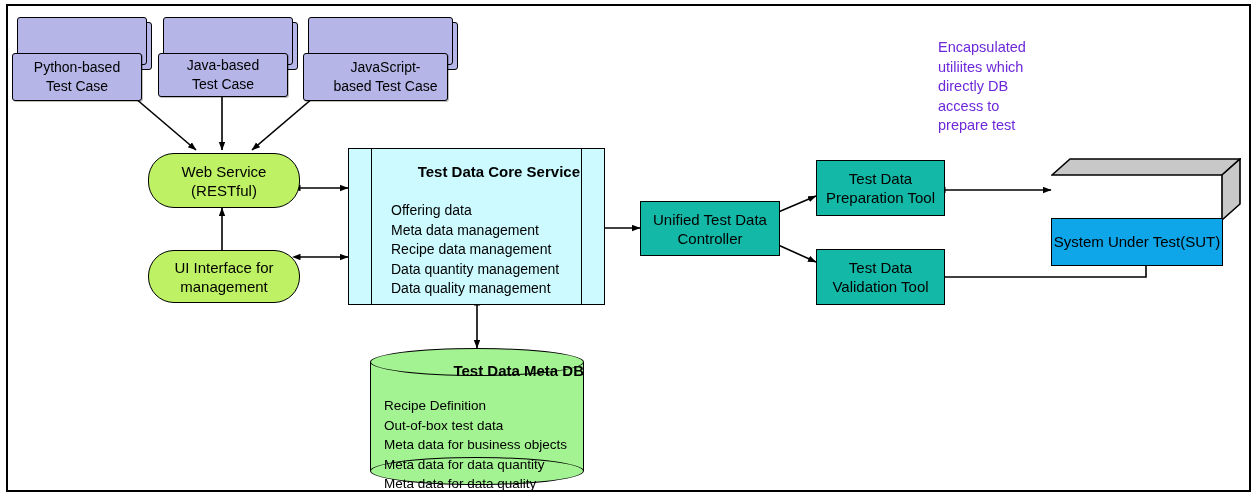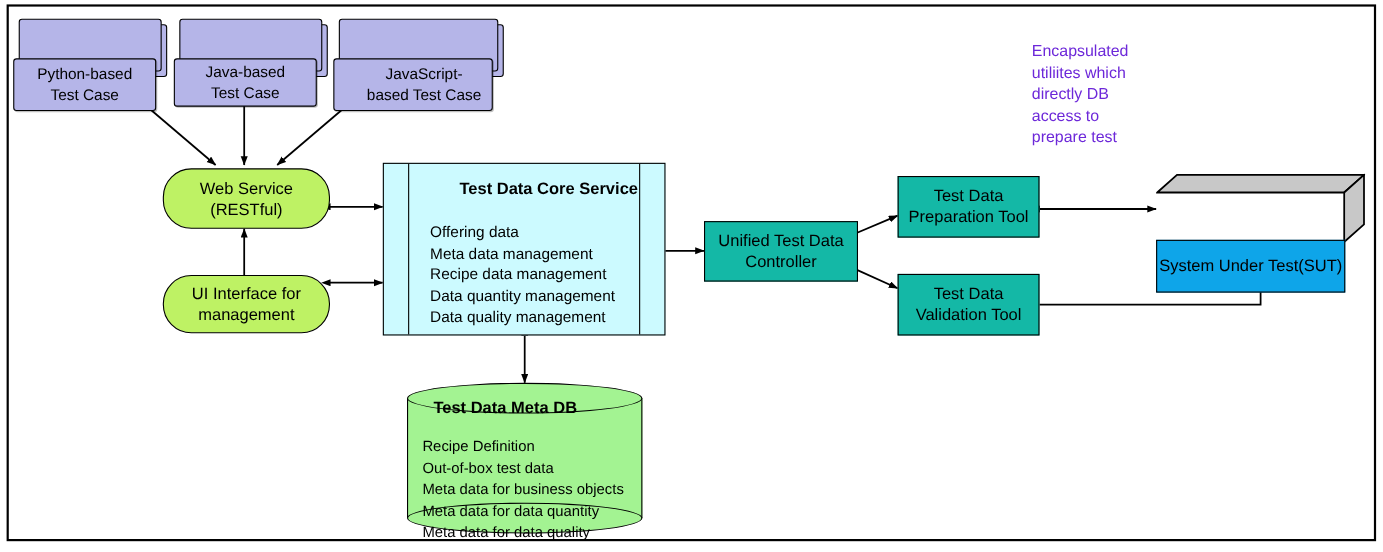--- a/index.html
+++ b/index.html
@@ -143,24 +143,23 @@
     border: 1.6px solid #000000;
     border-radius: 50%;
     background: #a3f392;
   }
   .db .ell.top { top: 0; }
   .db .ell.bottom { bottom: 0; background: #a3f392; }
   .db .db-title {
     position: absolute;
     left: 0; right: 0;
     top: 14px;
-    text-align: left;
+    text-align: right;
     font-weight: bold;
     font-size: 15px;
-    margin-left: 24px;
   }
   .db .db-list {
     position: absolute;
     left: 14px;
     top: 48px;
     text-align: left;
     font-size: 13.5px;
     line-height: 19.5px;
   }
 

